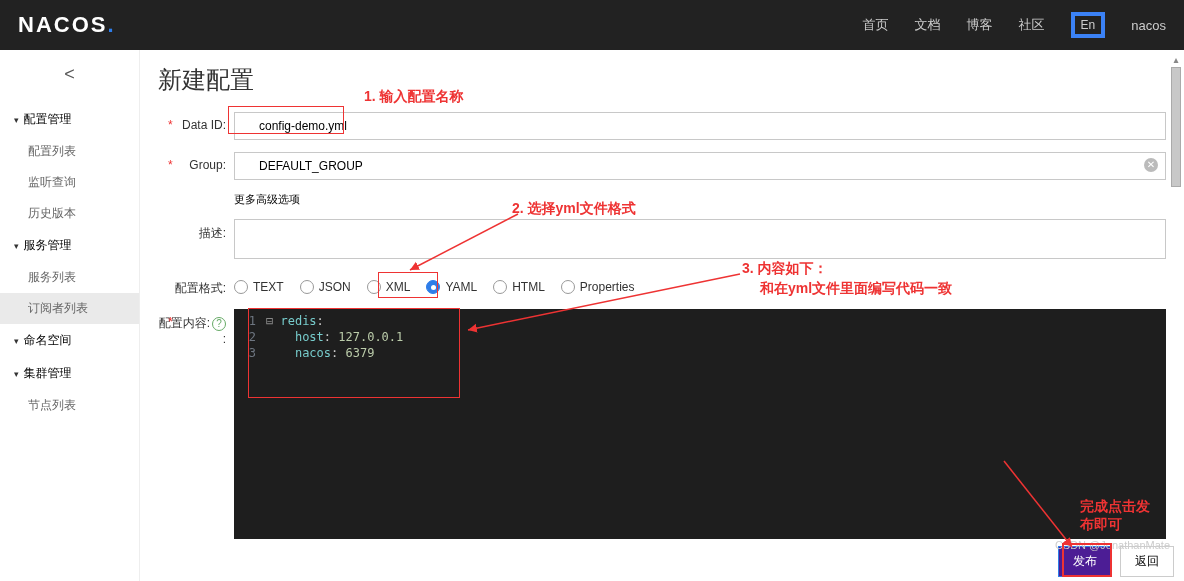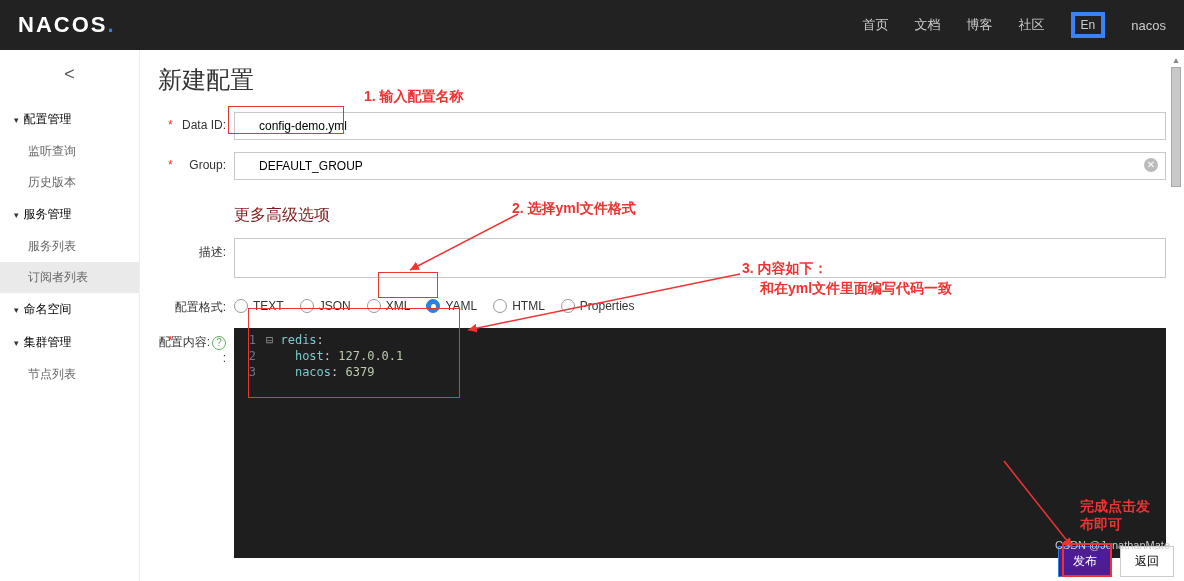--- a/index.html
+++ b/index.html
@@ -20,21 +20,21 @@
 .menu-item.active { background: #eaeaea; }
 .main { flex: 1; padding: 14px 18px 0 18px; overflow: auto; position: relative; }
 h1.page-title { font-size: 24px; font-weight: normal; margin-bottom: 16px; }
 .form-row { display: flex; align-items: flex-start; margin-bottom: 12px; }
 .form-label { width: 76px; text-align: right; padding-right: 8px; padding-top: 6px; color: #333; position: relative; }
 .req::before { content: "*"; color: #e33; position: absolute; left: 10px; }
 .form-field { flex: 1; position: relative; }
 .txt-input { width: 100%; height: 28px; border: 1px solid #c8c8c8; padding: 4px 24px; font-size: 12px; }
 .txt-input.group { padding-right: 26px; }
 .clear-icon { position: absolute; right: 8px; top: 6px; width: 14px; height: 14px; border-radius: 50%; background: #bbb; color: #fff; text-align: center; line-height: 14px; font-size: 10px; cursor: pointer; }
-.adv-link { color: #7f1d1d; font-size: 16px; cursor: pointer; display: inline-block; margin-top: 13px; }
+.adv-link { color: #000000; font-size: 11px; cursor: pointer; display: inline-block; margin-top: 0; }
 .textarea { width: 100%; height: 40px; border: 1px solid #c8c8c8; padding: 6px; resize: none; font-family: inherit; font-size: 12px;}
 .radios { display: flex; align-items: flex-start; gap: 16px; padding-top: 6px; }
 .radio-opt { display: flex; align-items: center; gap: 5px; cursor: pointer; }
 .radio-dot { width: 14px; height: 14px; border-radius: 50%; border: 1px solid #999; display: inline-flex; align-items: center; justify-content: center; }
 .radio-opt.selected .radio-dot { border-color: #2e7de9; background: #2e7de9; }
 .radio-opt.selected .radio-dot::after { content: ""; width: 5px; height: 5px; background: #fff; border-radius: 50%; }
 .help-icon { display: inline-block; width: 14px; height: 14px; border: 1px solid #6a6; color: #6a6; border-radius: 50%; text-align: center; line-height: 12px; font-size: 10px; margin-left: 2px; }
 .editor { flex: 1; background: #1e1e1e; color: #ccc; font-family: Consolas, monospace; font-size: 12px; min-height: 230px; display:flex; }
 .gutter { width: 28px; background: #1e1e1e; color: #6e7681; text-align: right; padding: 4px 6px 0 0; line-height: 16px; user-select: none;}
 .code { padding: 4px 8px 0 4px; line-height: 16px; white-space: pre; }
@@ -66,20 +66,21 @@
     <span class="lang-box">En</span>
     <span>nacos</span>
   </div>
 </div>
 
 <div class="layout">
   <div class="sidebar">
     <div class="back">&lt;</div>
     <div class="menu-group">
       <div class="menu-title">配置管理</div>
+      <div class="menu-item">配置列表</div>
       <div class="menu-item">监听查询</div>
       <div class="menu-item">历史版本</div>
       <div class="menu-title">服务管理</div>
       <div class="menu-item">服务列表</div>
       <div class="menu-item active">订阅者列表</div>
       <div class="menu-title">命名空间</div>
       <div class="menu-title">集群管理</div>
       <div class="menu-item">节点列表</div>
     </div>
   </div>

